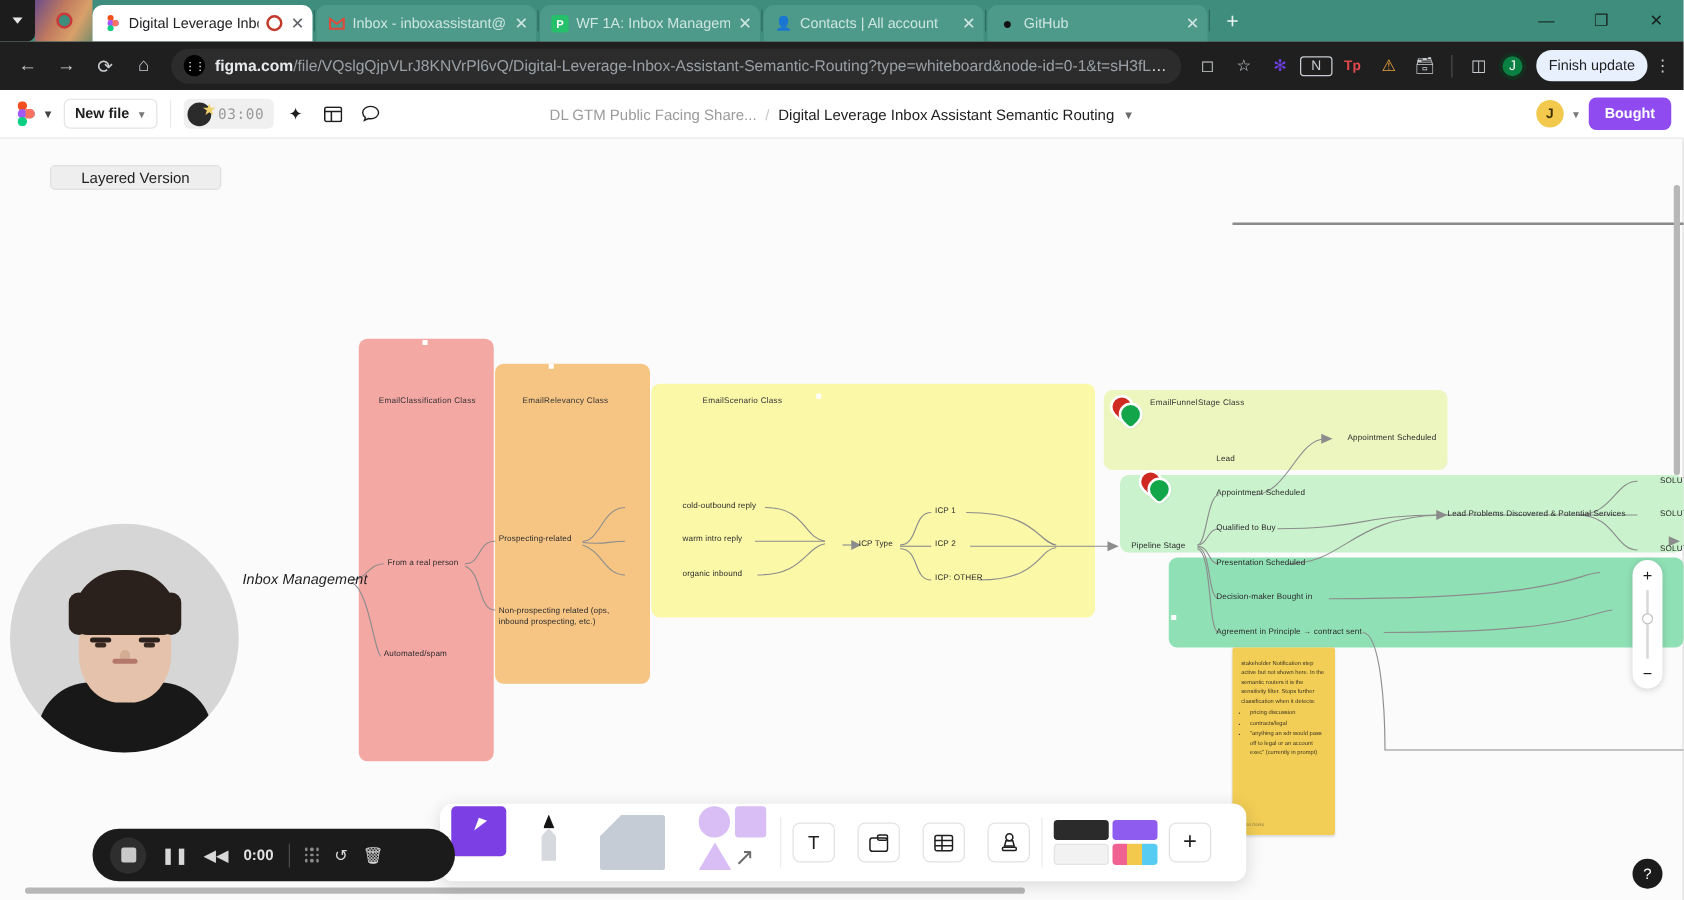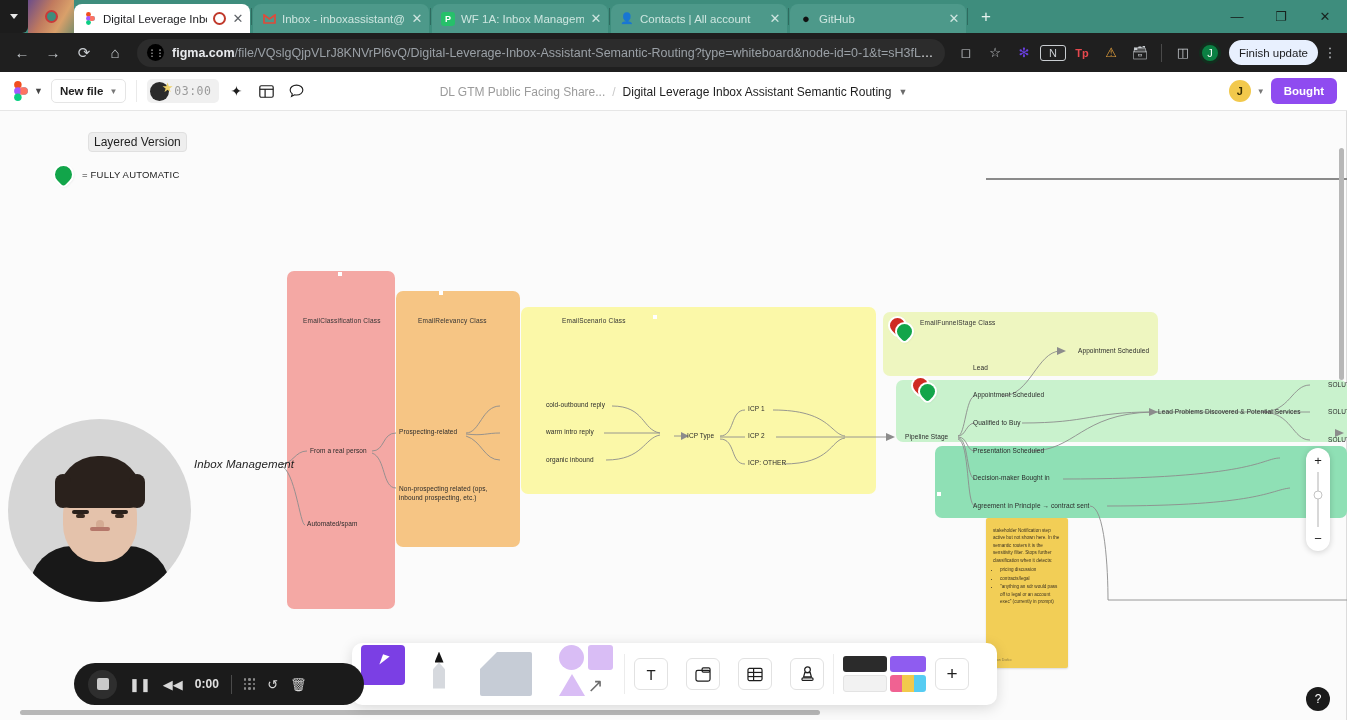--- a/index.html
+++ b/index.html
@@ -99,21 +99,21 @@
   .fig-right { margin-left:auto; display:flex; align-items:center; gap:6px; }
   .fig-avatar { width:22px;height:22px;border-radius:50%;background:#f2c94c;color:#3b2f00;font-size:11px;font-weight:700;display:flex;align-items:center;justify-content:center; }
   .share-btn { height:26px;background:#8f4bf0;color:#fff;border-radius:6px;font-size:11.5px;font-weight:600;display:flex;align-items:center;padding:0 13px; }
 
   
   .canvas { position:absolute; top:111px; left:0; width:1347px; height:609px; background:#fbfbfb; overflow:hidden; }
 
   .frame-label {
     position:absolute; left:40px; top:132px;
     background:#eeeeee; border:1px solid #e0e0e0; border-radius:4px;
-    font-size:12px; color:#1e1e1e; padding:2px 5px;margin-left:48px;
+    font-size:12px; color:#1e1e1e; padding:2px 24px;
   }
 
   .legend { position:absolute; left:55px; top:157px; }
   .legend-row { display:flex; align-items:center; height:34px; }
   .legend-text { font-size:9.5px; color:#222; margin-left:10px; letter-spacing:0.2px; }
   .drop {
     width:17px;height:17px;border-radius:50% 50% 50% 3px;transform:rotate(-45deg);
     box-shadow:0 0 0 2px #fff, 0 1px 3px rgba(0,0,0,.25);
   }
   .drop.green { background:#12a54a; }
@@ -368,24 +368,20 @@
       <div class="share-btn">Bought</div>
     </div>
   </div>
 
   <div class="canvas"></div>
   <div class="edge-line"></div>
 
   <div class="frame-label">Layered Version</div>
 
   <div class="legend">
-    <div class="legend-row">
-      <span class="drop green"></span>
-      <span class="legend-text">= FULLY AUTOMATIC</span>
-    </div>
   </div>
 
   <div class="hairline"></div>
 
   <div class="band" style="left:287px;top:271px;width:108px;height:338px;background:#f4a8a4;"></div>
   <div class="band" style="left:396px;top:291px;width:124px;height:256px;background:#f6c584;"></div>
   <div class="band" style="left:521px;top:307px;width:355px;height:187px;background:#fbf8a8;"></div>
   <div class="band" style="left:883px;top:312px;width:275px;height:64px;background:#eef6c0;"></div>
   <div class="band" style="left:896px;top:380px;width:451px;height:62px;background:#c9f2cd;"></div>
   <div class="band" style="left:935px;top:446px;width:412px;height:72px;background:#8fe0b5;"></div>

